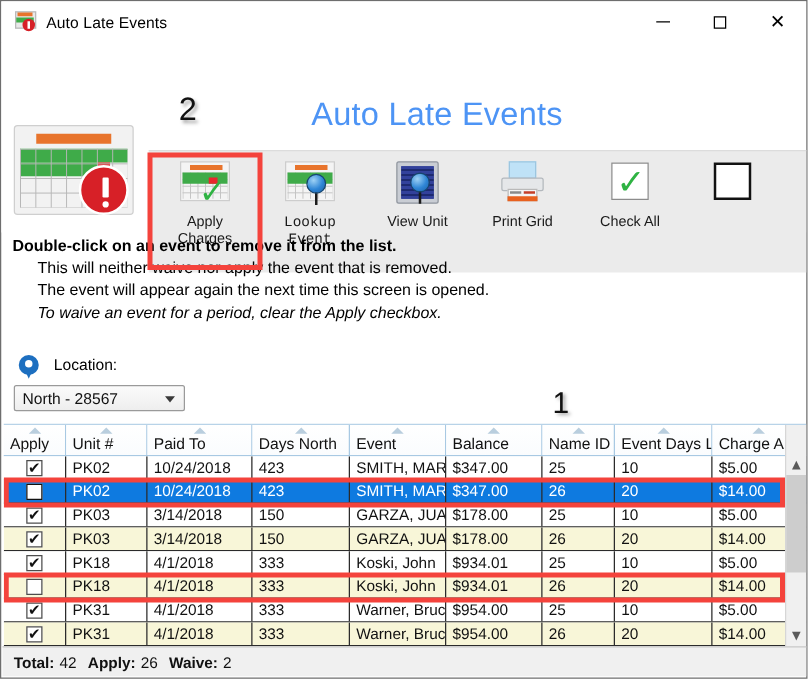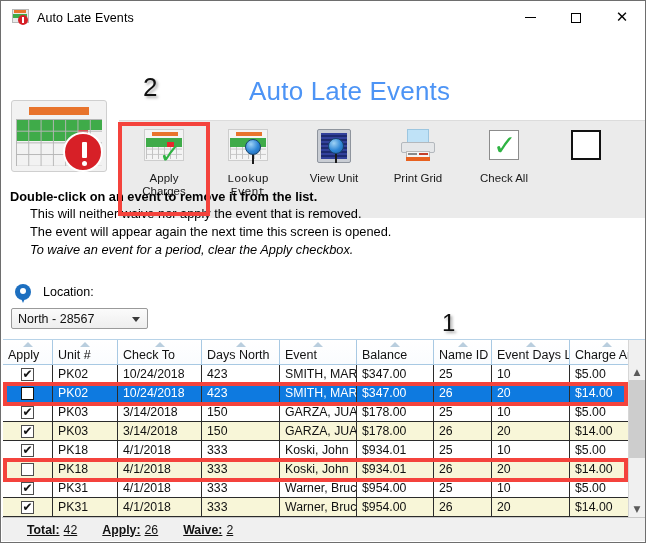--- a/index.html
+++ b/index.html
@@ -259,21 +259,21 @@
   .vs-thumb{
     position:absolute;left:0;top:40px;width:16px;height:78px;background:#cdcdcd;
   }
 
   
   .status{
     position:absolute;left:1px;bottom:1px;width:644px;height:24px;
     background:#f0f0f0;border-top:1px solid #c8c8c8;box-sizing:border-box;
     display:flex;align-items:center;font-size:12.3px;color:#111;
   }
-  .status .seg{margin-left:25px;display:flex;gap:4px;text-decoration:underline;}
+  .status .seg{margin-left:9px;display:flex;gap:4px;}
   .status b{font-weight:bold;}
 </style>
 </head>
 <body>
 
 <div class="window">
 
   <div class="titlebar">
     <div class="tb-icon">
       <div class="grid"></div>
@@ -416,21 +416,21 @@
         <div class="gh" style="width: 50px;">
           <span class="sortcaret"></span>
           <span>Apply</span>
         </div>
         <div class="gh" style="width: 65px;">
           <span class="sortcaret"></span>
           <span>Unit #</span>
         </div>
         <div class="gh" style="width: 84px;">
           <span class="sortcaret"></span>
-          <span>Check To</span>
+          <span>Paid To</span>
         </div>
         <div class="gh" style="width: 78px;">
           <span class="sortcaret"></span>
           <span>Days North</span>
         </div>
         <div class="gh" style="width: 77px;">
           <span class="sortcaret"></span>
           <span>Event</span>
         </div>
         <div class="gh" style="width: 77px;">

